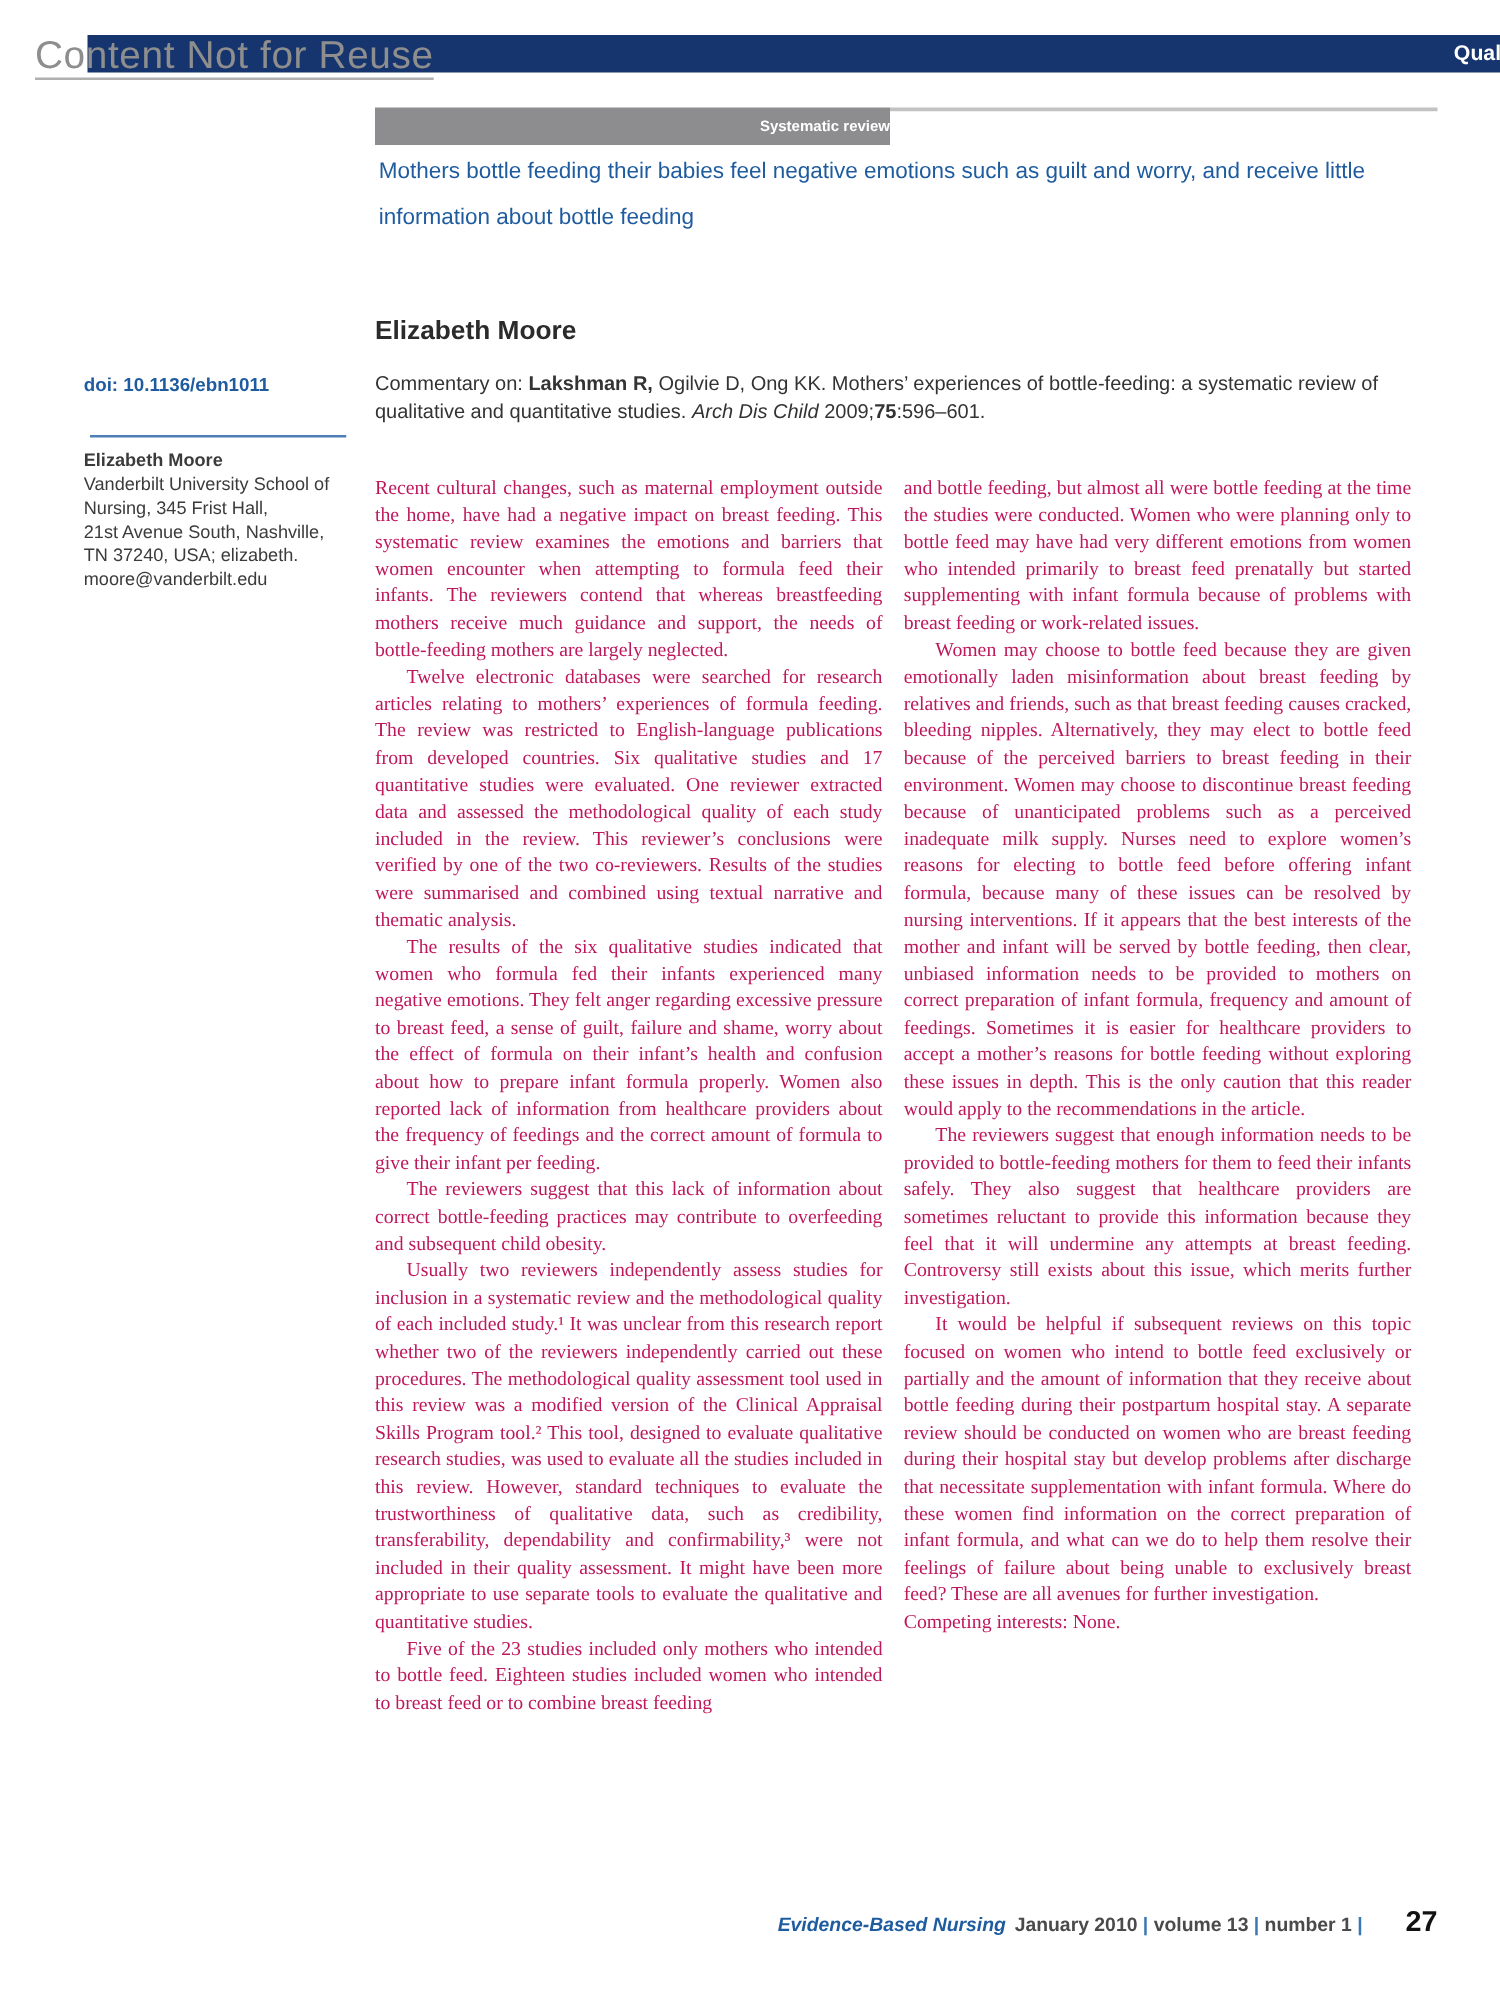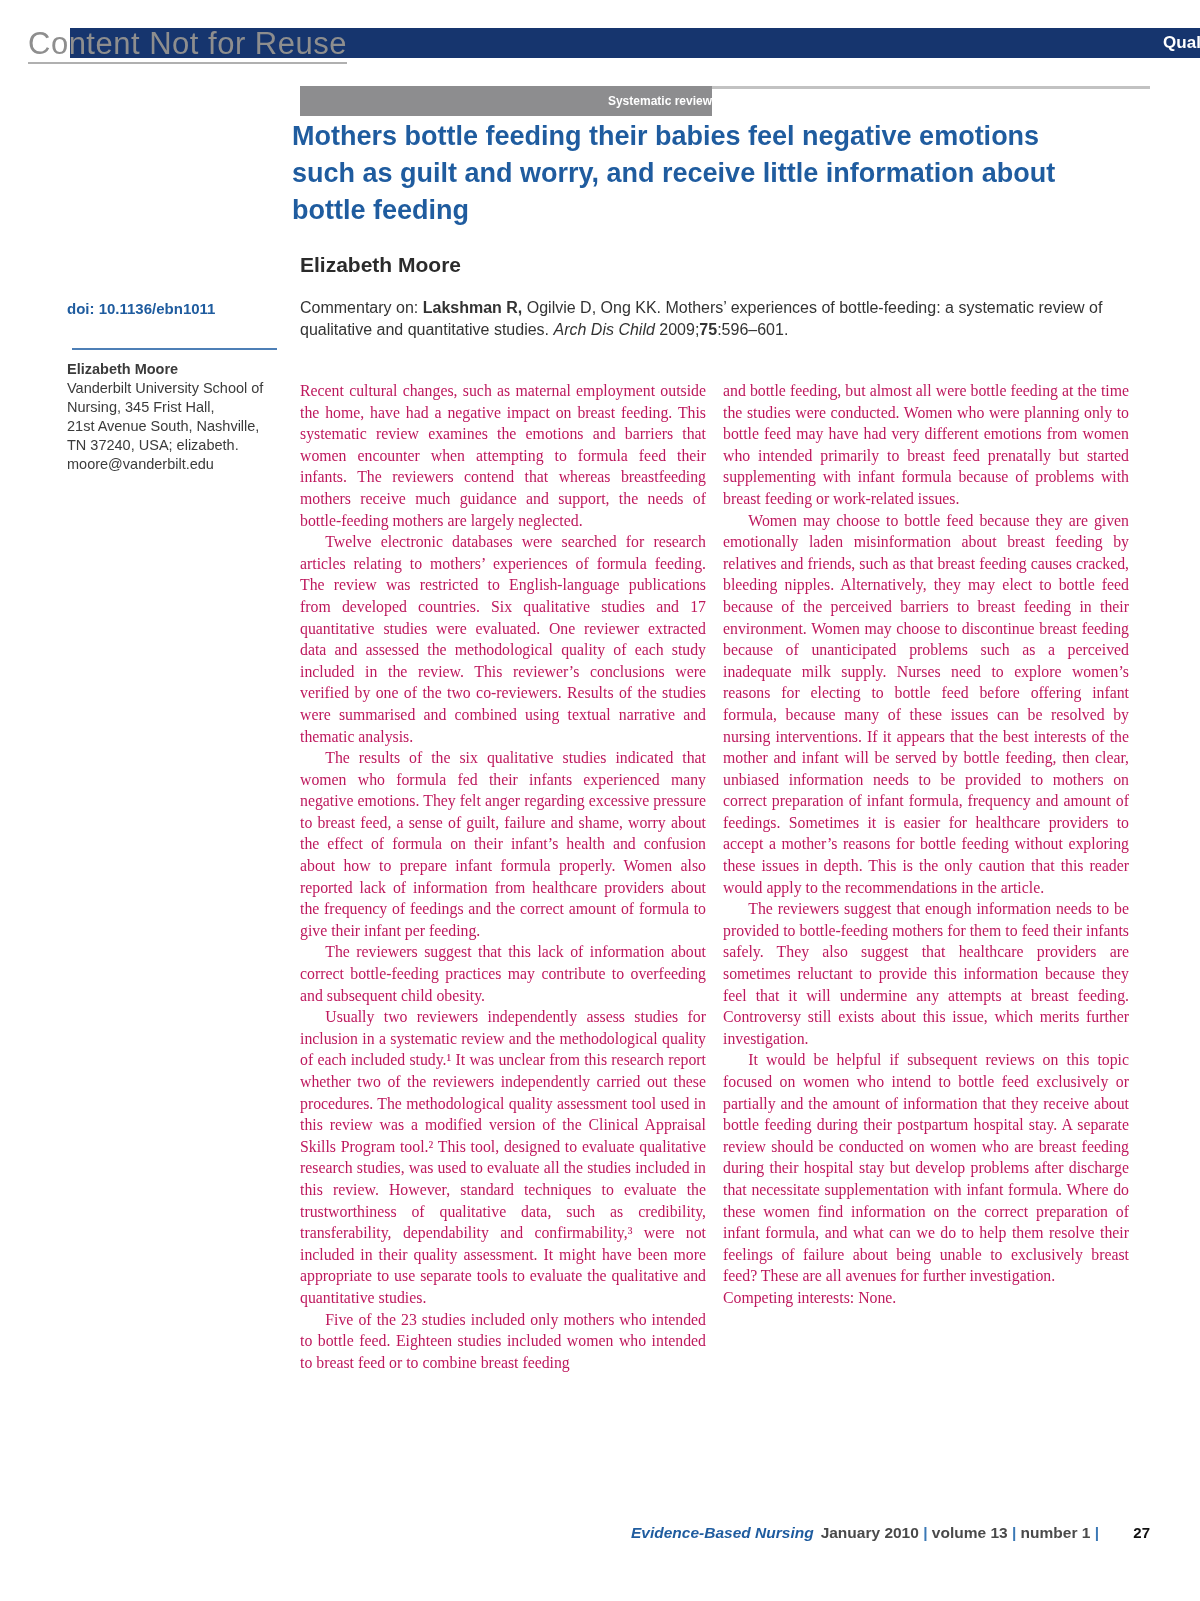--- a/index.html
+++ b/index.html
@@ -20,22 +20,22 @@
     position:absolute;left:28px;top:26px;z-index:2;font-size:31px;letter-spacing:.5px;
     color:#8e8e8e;border-bottom:2px solid rgba(150,150,150,.75);padding-bottom:0px;
   }
   .kicker-box{
     position:absolute;left:300px;top:86px;width:412px;height:30px;background:var(--gray_box);
     color:#ffffff;font-weight:bold;font-size:12px;text-align:right;line-height:30px;z-index:2;
   }
   .kicker-line{position:absolute;left:712px;top:86px;width:438px;height:3px;background:#c2c2c2;}
   
   .title{
-    position:absolute;left:292px;top:118px;width:812px;
-    color:var(--title_blue);font-weight:bold;font-size:27px;line-height:37px;
+    position:absolute;left:303px;top:118px;width:812px;
+    color:var(--title_blue);font-weight:normal;font-size:18px;line-height:37px;
   }
   .author{position:absolute;left:300px;top:253px;font-size:21px;font-weight:bold;color:#2b2b2b;}
   .commentary{position:absolute;left:300px;top:297px;width:818px;font-size:16px;line-height:22px;color:#333333;margin:0;}
   
   .sidebar{position:absolute;left:67px;top:300px;width:215px;}
   .doi{color:var(--title_blue);font-weight:bold;font-size:15px;}
   .side-rule{margin-top:31px;width:205px;border:none;border-top:2px solid #4d7fb6;}
   .addr{margin-top:10px;font-size:14.5px;line-height:19px;color:#3b3b3b;}
   .addr-name{font-weight:bold;}
   .addr-line{white-space:nowrap;}
@@ -49,21 +49,21 @@
   .col-right{left:723px;}
   .col p.body-para{margin:0;}
   .col p.indent{text-indent:1.6em;}
   .competing{margin-top:21px;}
   .competing .label{font-weight:normal;}
   
   .footer{position:absolute;left:0;top:1524px;width:1150px;text-align:right;font-size:15.5px;white-space:nowrap;}
   .journal{color:var(--title_blue);font-weight:bold;font-style:italic;margin-right:7px;}
   .meta-item{color:#4a4a4a;font-weight:bold;}
   .meta-sep{color:var(--pipe_blue);font-weight:bold;}
-  .page-num{font-size:15px;font-weight:bold;color:#111111;margin-left:30px;}
+  .page-num{font-size:23px;font-weight:bold;color:#111111;margin-left:30px;}
 </style>
 </head>
 <body>
 
 <div class="page">
 
   <div class="navy-bar">
     <span class="qualitative">Qualitative</span>
   </div>
   <div class="watermark">Content Not for Reuse</div>

